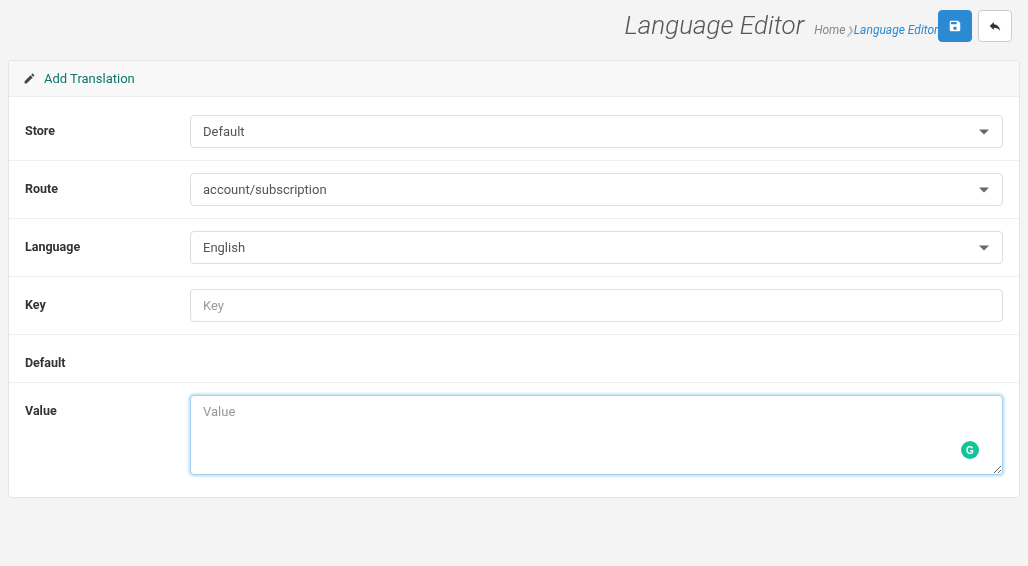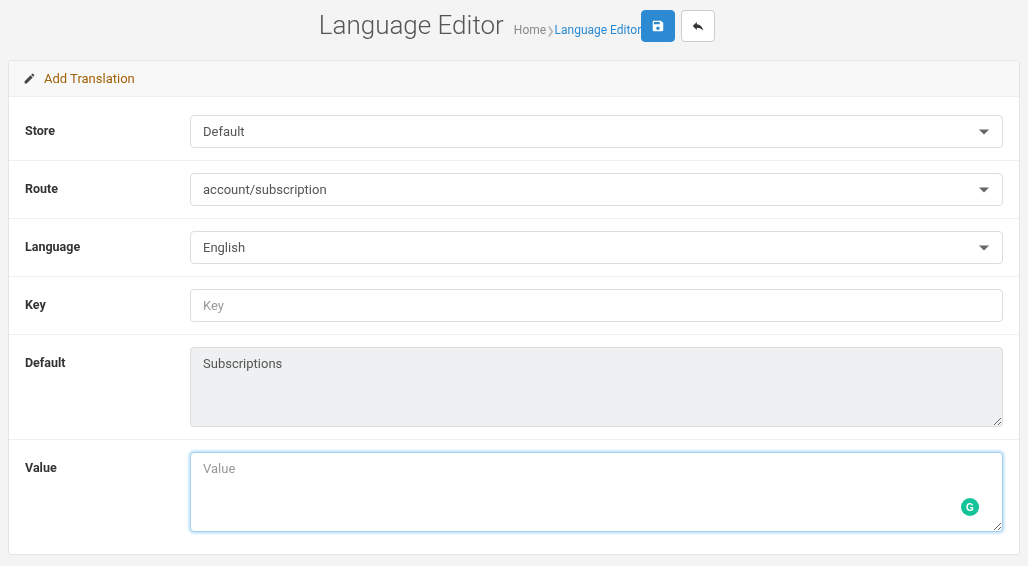--- a/index.html
+++ b/index.html
@@ -8,22 +8,23 @@
       background: #f4f4f4;
       color: #333;
       font-size: 13px;
       width: 1028px;
       height: 566px;
       overflow: hidden;
     }
     .page-header {
       padding: 10px 10px 10px 22px;
       display: flex;
-      justify-content: center;
+      justify-content: flex-end;
       align-items: flex-start;
+      font-style: italic;
     }
     .page-header-left {
       display: flex;
       align-items: baseline;
       gap: 10px;
     }
     .page-title {
       font-size: 26px;
       font-weight: 300;
       color: #555;
@@ -59,21 +60,21 @@
       border-radius: 3px;
       background: #fff;
     }
     .panel-heading {
       background: #f8f8f8;
       border-bottom: 1px solid #eee;
       padding: 10px 14px;
       display: flex;
       align-items: center;
       gap: 8px;
-      color: #a16207;
+      color: #0f766e;
       font-size: 13px;
     }
     .panel-heading svg { width: 13px; height: 13px; fill: #444; }
     .panel-body { padding: 6px 0 10px 0; }
     .form-row {
       display: flex;
       align-items: flex-start;
       padding: 12px 16px;
       border-bottom: 1px solid #f0f0f0;
     }
@@ -215,23 +216,20 @@
 
     <div class="form-row">
       <label class="form-label">Key</label>
       <div class="form-control-wrap">
         <input type="text" class="form-control" placeholder="Key" style="">
       </div>
     </div>
 
     <div class="form-row">
       <label class="form-label">Default</label>
-      <div class="form-control-wrap" style="position:relative;">
-        <textarea class="form-textarea readonly" readonly="" style="">Subscriptions</textarea>
-      </div>
     </div>
 
     <div class="form-row">
       <label class="form-label">Value</label>
       <div class="form-control-wrap value-wrap">
         <textarea class="form-textarea focused" placeholder="Value" style=""></textarea>
         <div class="grammarly-badge"></div>
       </div>
     </div>
 

